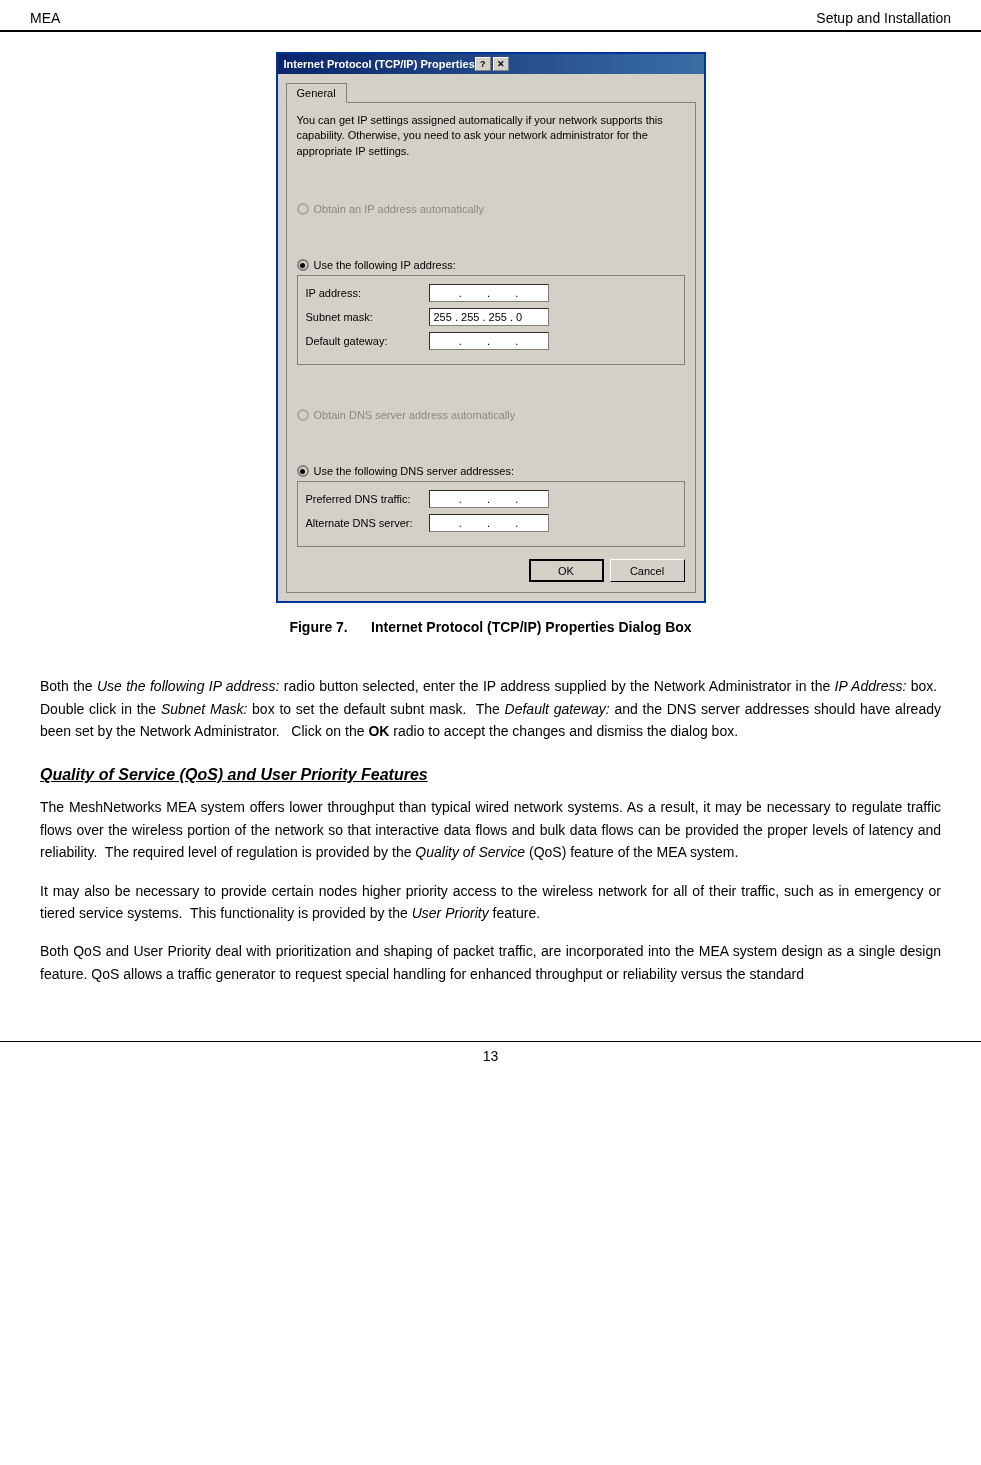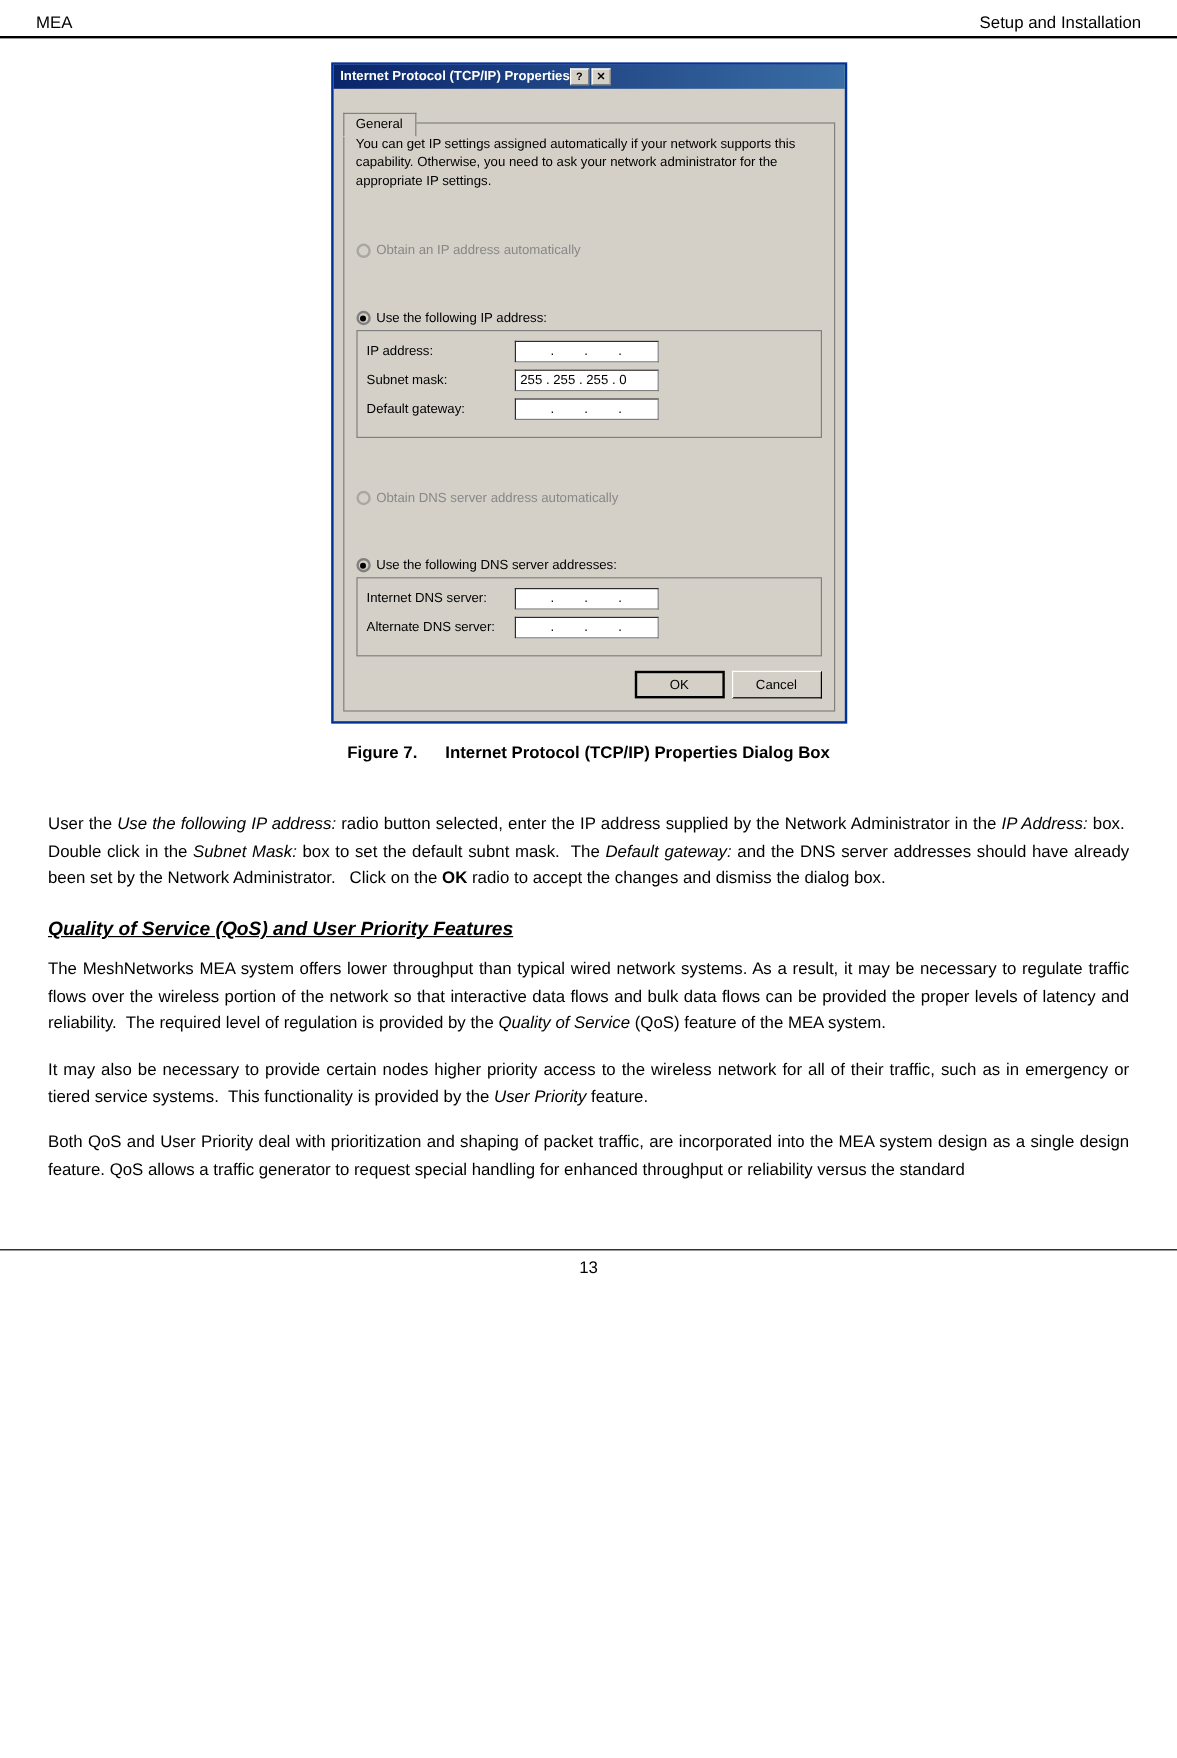--- a/index.html
+++ b/index.html
@@ -86,21 +86,21 @@
     }
 
     .win-tab {
       padding: 3px 10px;
       background: #d4d0c8;
       border: 1px solid #808080;
       border-bottom: none;
       font-size: 11px;
       cursor: pointer;
       position: relative;
-      top: 12px;
+      top: 1px;
     }
 
     .win-tab.active {
       background: #d4d0c8;
       border-bottom: 1px solid #d4d0c8;
       z-index: 2;
     }
 
     .win-tab-content {
       border: 1px solid #808080;
@@ -354,21 +354,21 @@
             </div>
 
             <div class="radio-item">
               <div class="radio-circle selected"></div>
               <span>Use the following DNS server addresses:</span>
             </div>
 
             <div class="group-box">
 
               <div class="field-row">
-                <span class="field-label">Internet DNS server:</span>
+                <span class="field-label">Preferred DNS traffic:</span>
                 <div class="ip-box">
                   <span class="ip-octet"> </span>
                   <span class="ip-dot">.</span>
                   <span class="ip-octet"> </span>
                   <span class="ip-dot">.</span>
                   <span class="ip-octet"> </span>
                   <span class="ip-dot">.</span>
                   <span class="ip-octet"> </span>
                 </div>
               </div>
@@ -400,21 +400,21 @@
 
     <div class="figure-caption">
       <span>Figure 7.</span>
       &nbsp;&nbsp;&nbsp;&nbsp;
       <span>Internet Protocol (TCP/IP) Properties Dialog Box</span>
     </div>
 
   </div>
 
   <p class="body-text">
-    <span>User the </span>
+    <span>Both the </span>
     <em>Use the following IP address:</em>
     <span> radio button selected, enter the IP address supplied by the Network Administrator in the </span>
     <em>IP Address:</em>
     <span> box.&nbsp; Double click in the </span>
     <em>Subnet Mask:</em>
     <span> box to set the default subnt mask.&nbsp; The </span>
     <em>Default gateway:</em>
     <span> and the DNS server addresses should have already been set by the Network Administrator.&nbsp;&nbsp; Click on the </span>
     <strong>OK</strong>
     <span> radio to accept the changes and dismiss the dialog box.</span>

